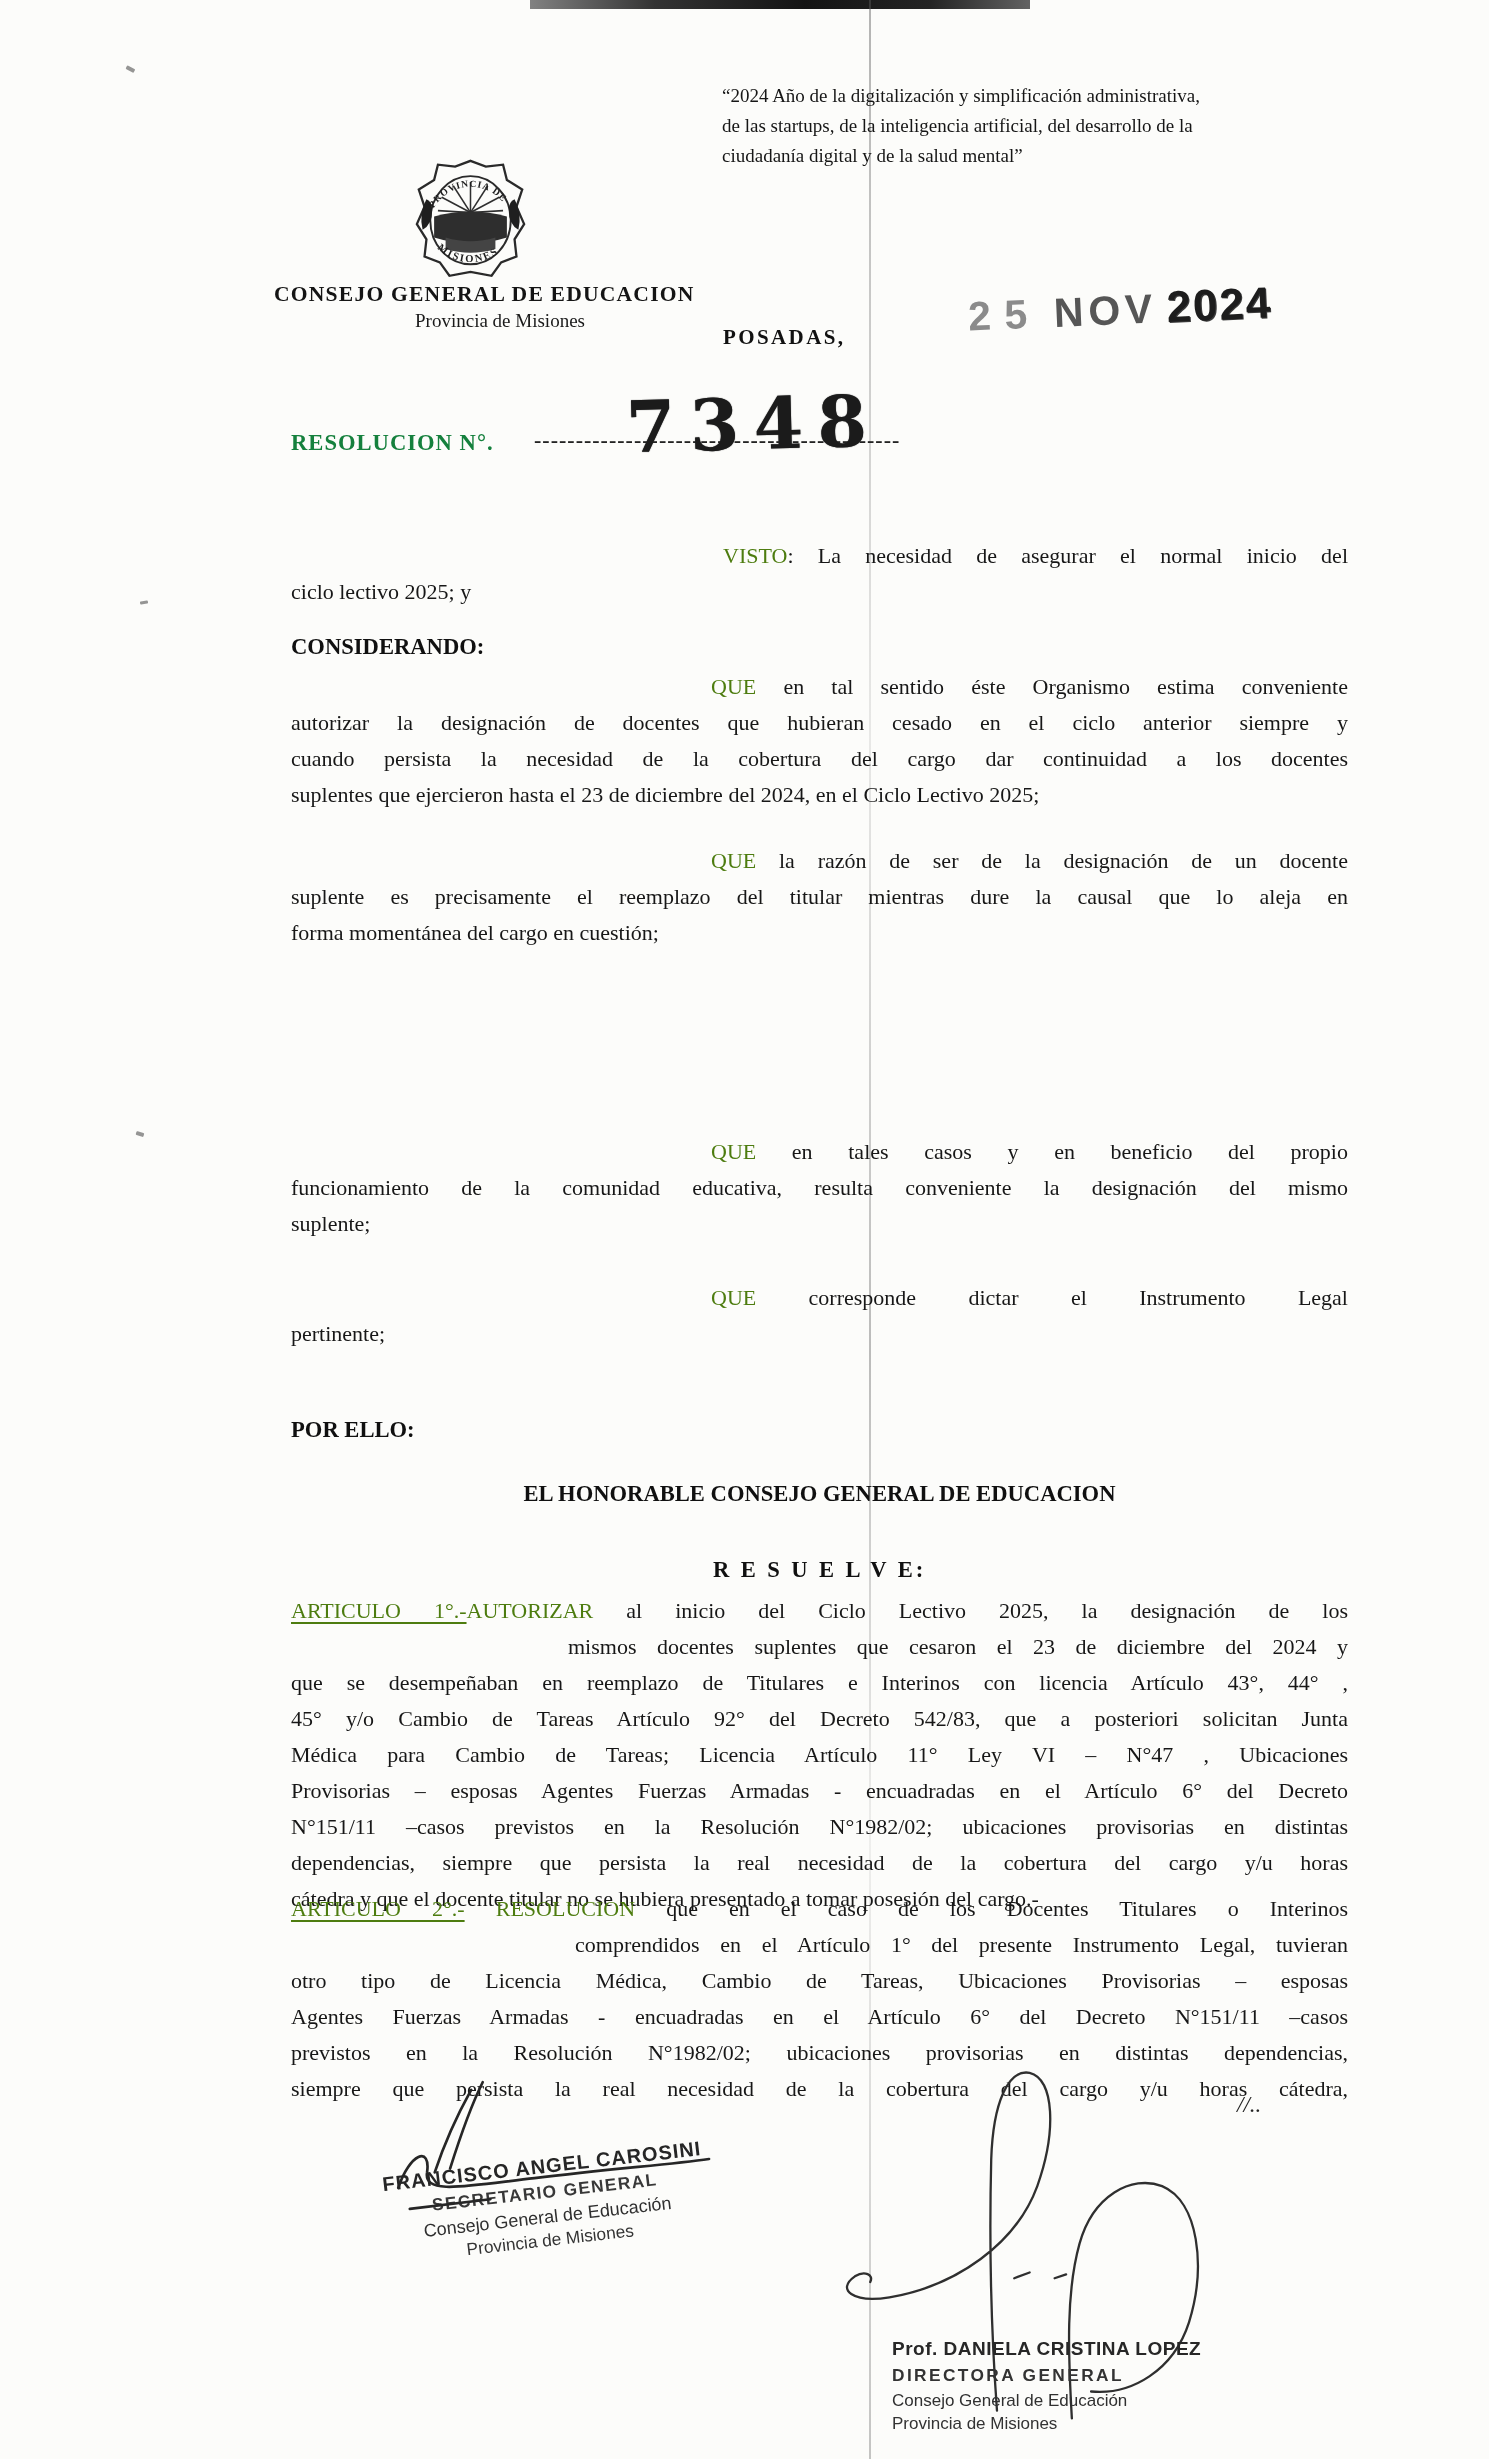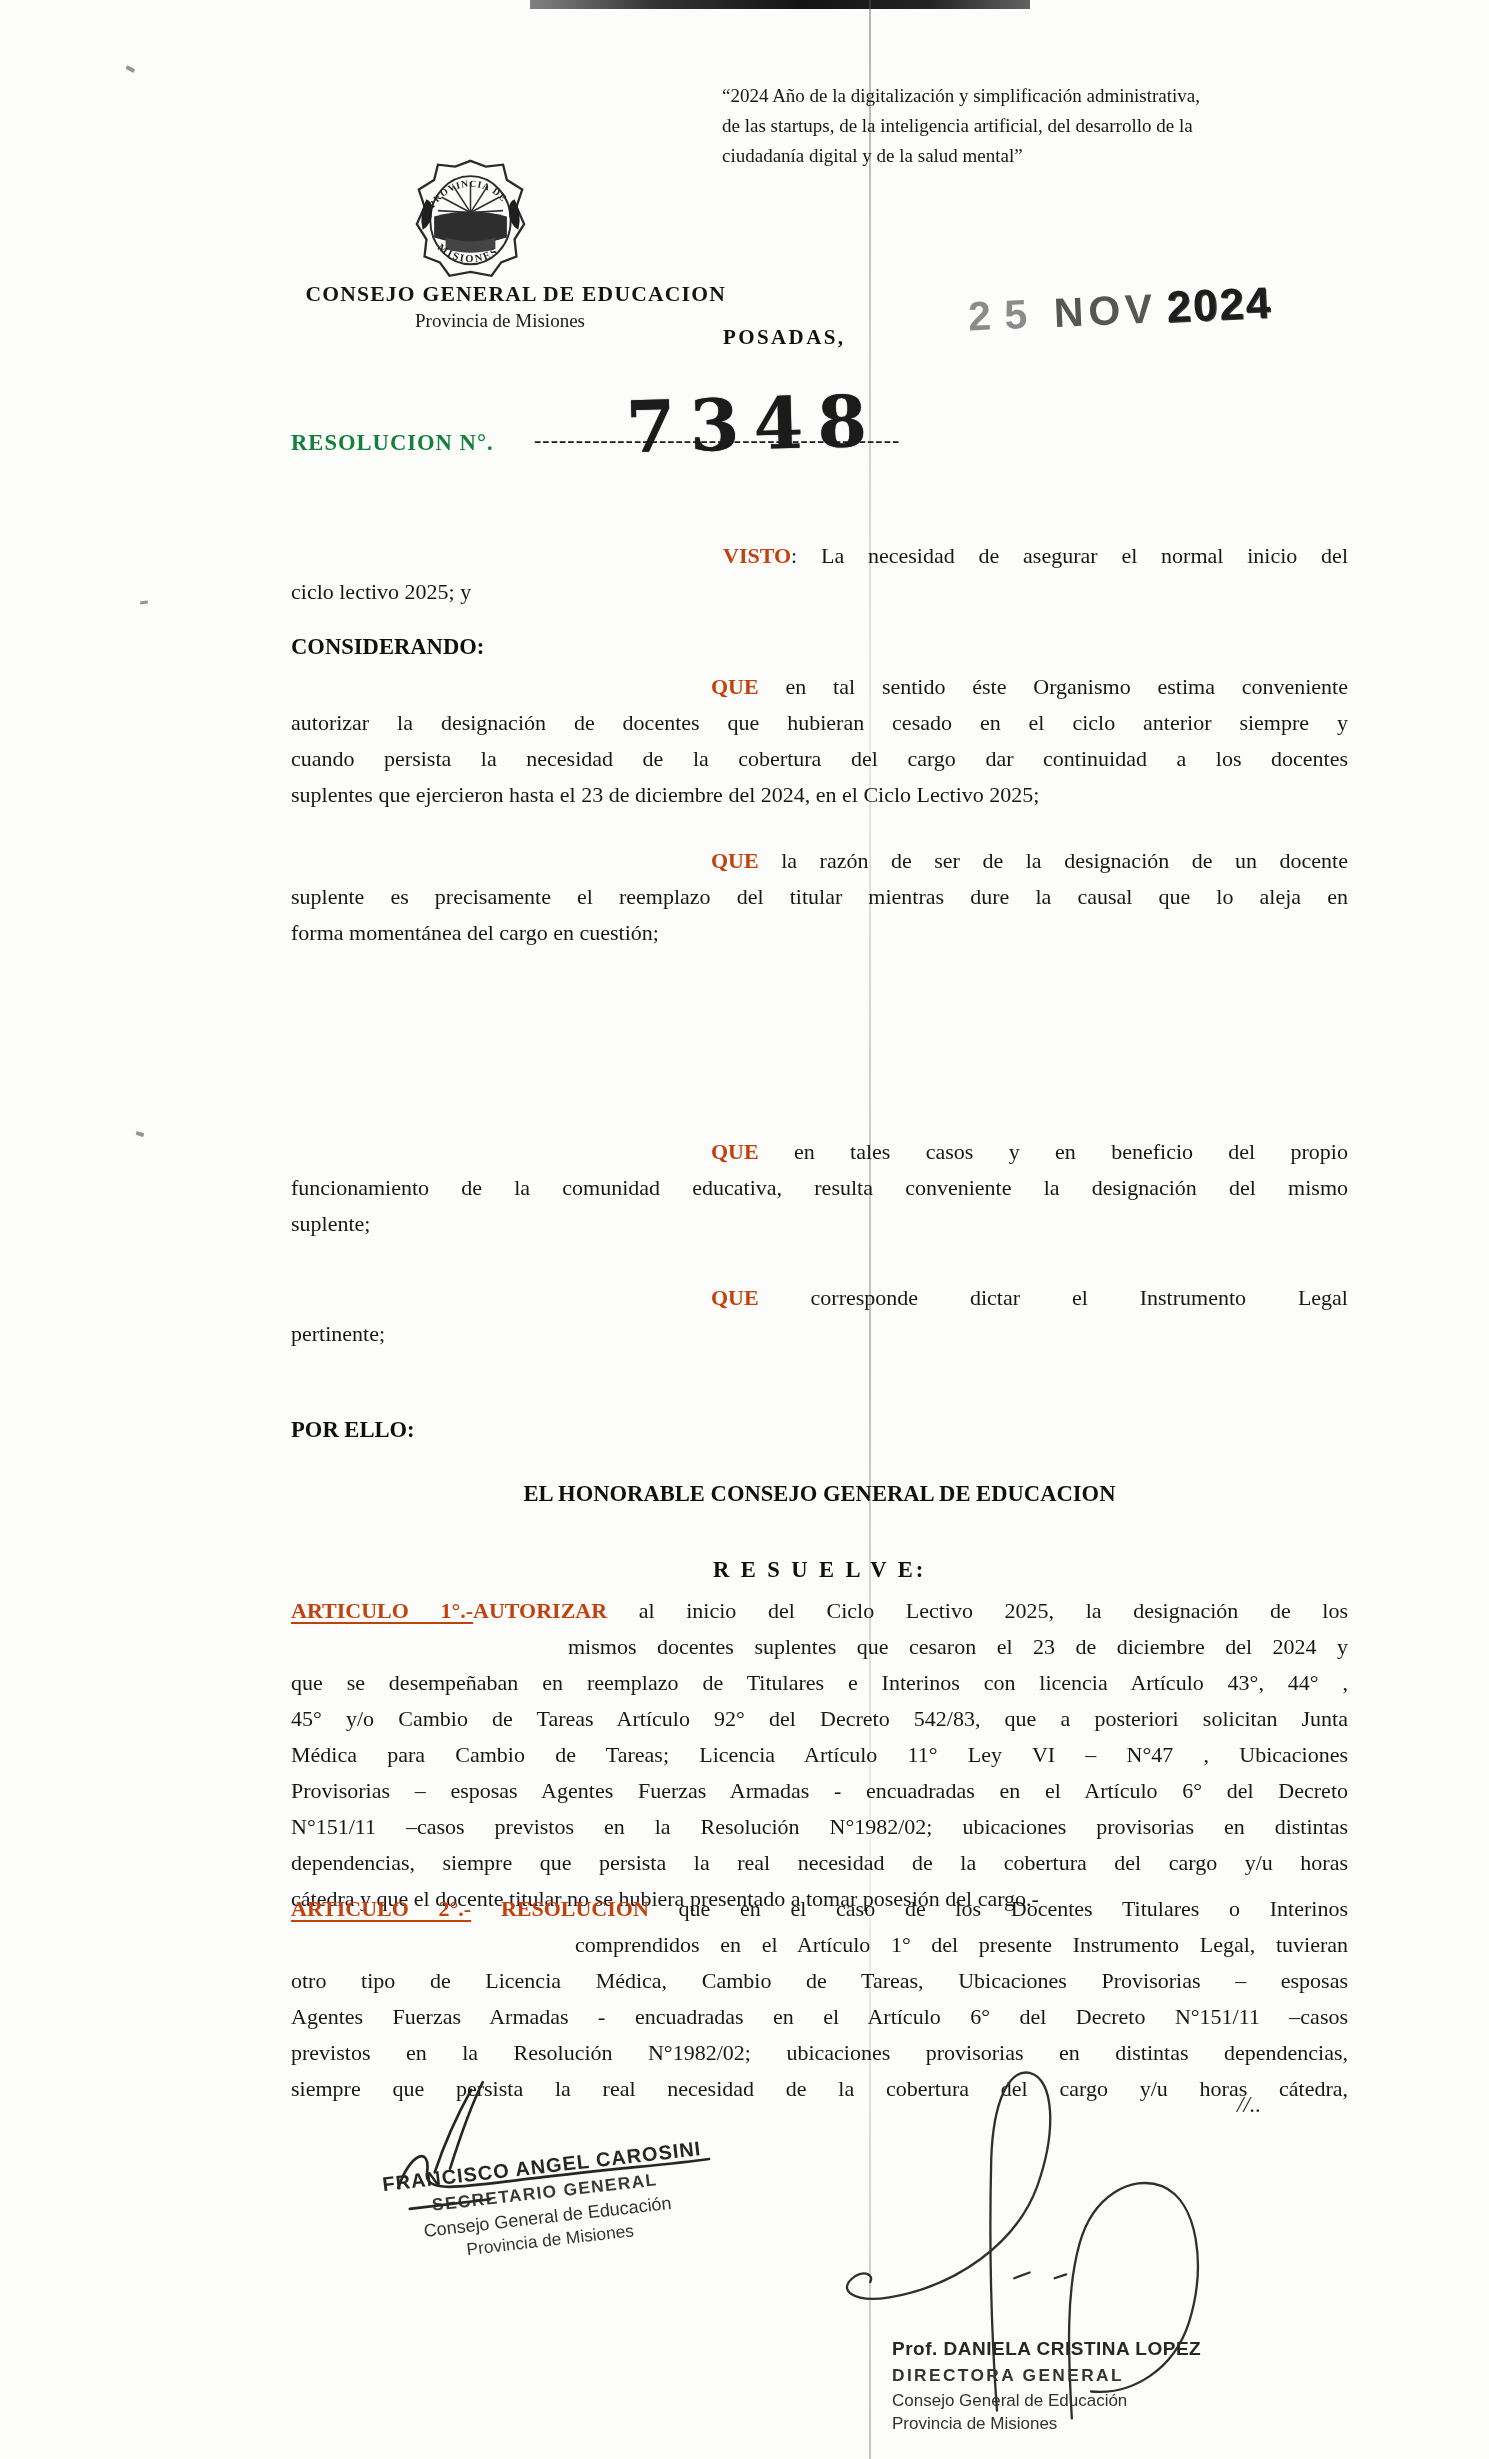--- a/index.html
+++ b/index.html
@@ -15,21 +15,21 @@
   .speck{position:absolute;background:#5d5d5d;opacity:.65;border-radius:1px;}
   .speck.s1{left:126px;top:67px;width:8.6px;height:3.8px;transform:rotate(28deg);}
   .speck.s2{left:140px;top:601px;width:7.7px;height:2.9px;transform:rotate(-8deg);}
   .speck.s3{left:136px;top:1132px;width:7.7px;height:3.8px;transform:rotate(18deg);}
 
   
   .quote{position:absolute;left:722px;top:81px;width:634px;font-size:19px;line-height:30px;color:#161616;}
 
   
   .seal{position:absolute;left:407px;top:157px;width:127px;height:136px;}
-  .orgname{position:absolute;left:274px;top:282px;width:452px;text-align:right;
+  .orgname{position:absolute;left:274px;top:282px;width:452px;text-align:left;
     font-weight:bold;font-size:21.6px;letter-spacing:1.2px;color:#141414;}
   .orgsub{position:absolute;left:274px;top:310px;width:452px;text-align:center;font-size:19px;color:#1a1a1a;}
 
   
   .place{position:absolute;left:723px;top:325px;font-weight:bold;font-size:21px;letter-spacing:2.4px;color:#111;}
   .stamp{position:absolute;left:968px;top:284px;transform:rotate(-2.5deg);
     font-family:"Liberation Sans","DejaVu Sans",sans-serif;font-weight:bold;white-space:nowrap;}
   .stamp .d{font-size:41px;color:#8b8b8b;letter-spacing:13.4px;}
   .stamp .m{font-size:41px;color:#565656;letter-spacing:4.8px;margin-left:13.4px;}
   .stamp .y{font-size:44px;color:#1d1d1d;letter-spacing:1.9px;margin-left:9.6px;text-shadow:1px 1px 0 #3c3c3c;}
@@ -42,21 +42,21 @@
     font-size:71px;letter-spacing:14.4px;color:#1b1b1b;transform:rotate(-1.5deg);text-shadow:0 0 1px #333;}
 
   
   .col{position:absolute;left:291px;width:1057px;font-size:22px;line-height:36px;color:#171717;}
   .ln{text-align:justify;text-align-last:justify;}
   .lnl{text-align:left;text-align-last:left;}
   .i440{padding-left:420px;}
   .i452{padding-left:432px;}
   .i288{padding-left:277px;}
   .i296{padding-left:284px;}
-  b{font-weight:bold;color:#c2410c;}
+  b{font-weight:normal;color:#4d7c0f;}
   .u{text-decoration:underline;text-decoration-thickness:1.9px;text-underline-offset:3.8px;}
   .hdg{font-weight:bold;font-size:22.6px;color:#101010;}
   .center{text-align:center;text-align-last:center;}
 
   .contmark{position:absolute;left:1237px;top:2092px;font-size:23px;font-style:italic;color:#222;}
 
   
   .sigL{position:absolute;left:354px;top:2155px;width:384px;transform:rotate(-6.5deg);
     font-family:"Liberation Sans","DejaVu Sans",sans-serif;text-align:center;color:#2e2e2e;}
   .sigL .nm{font-size:20px;font-weight:bold;letter-spacing:1px;color:#262626;}

